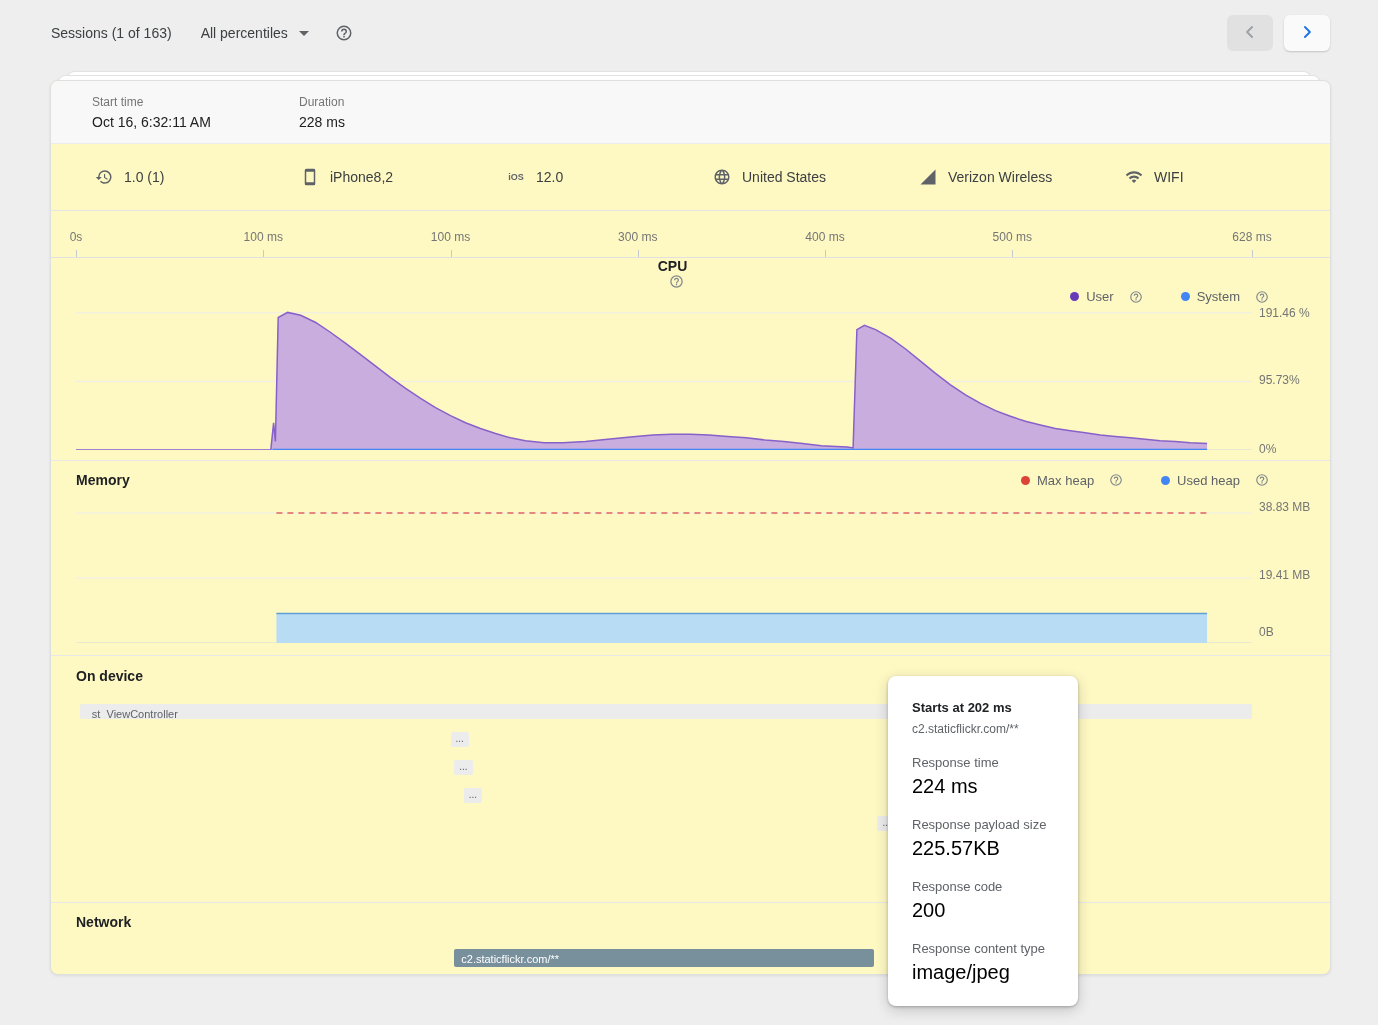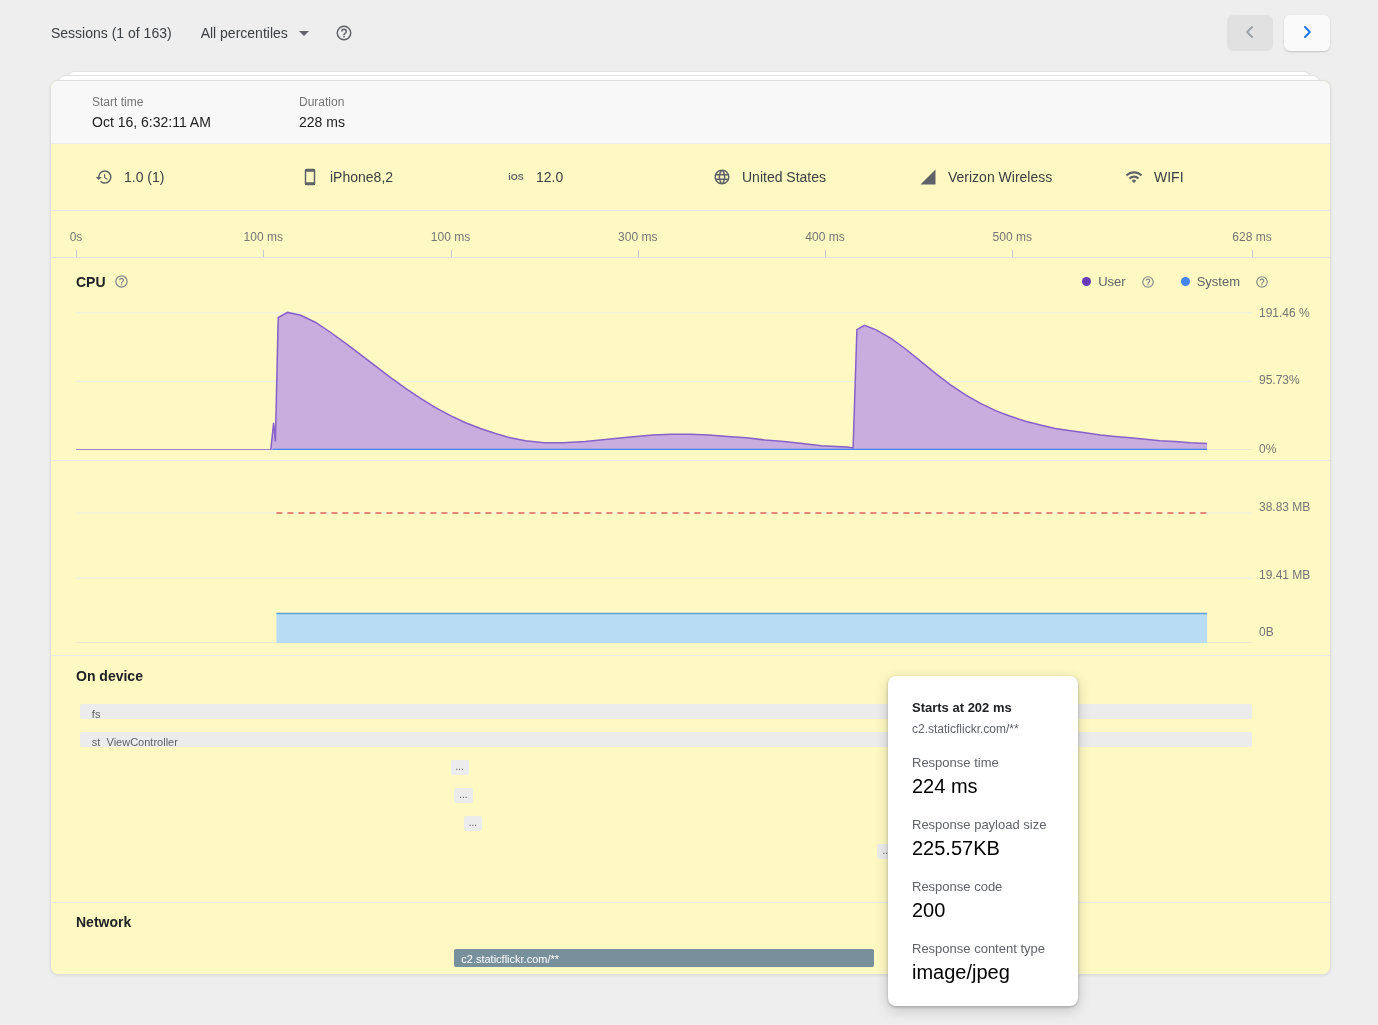--- a/index.html
+++ b/index.html
@@ -60,25 +60,25 @@
   .ruler-tick { position:absolute; bottom:0; width:0; height:100%; }
   .ruler-label { position:absolute; bottom:13px; left:0; transform:translateX(-50%);
                  white-space:nowrap; font-size:12px; color:#757575; }
   .ruler-mark { position:absolute; bottom:0; left:0; width:1px; height:7px; background:#c6cacd; }
 
   
   .chart-section { position:relative; border-bottom:1px solid #e8e8e8; }
   .chart-section.cpu { height:203px; }
   .chart-section.memory { height:195px; }
   .section-title-row { display:flex; align-items:center; padding:0 61px 0 25px; }
-  .cpu .section-title-row { height:47px; }
+  .cpu .section-title-row { height:47px;flex-direction:column; }
   .memory .section-title-row { height:38px; }
   .section-title { font-size:14px; font-weight:700; color:#202124; }
   .help-mini { margin-left:8px; display:inline-flex; cursor:pointer; }
-  .legend { margin-left:auto; display:flex; align-items:center; gap:26px; }
+  .legend { margin-left:auto; display:flex; align-items:center; gap:38px; }
   .legend-item { display:flex; align-items:center; gap:7px; font-size:13px;
                  color:#5f6368; cursor:pointer; }
   .legend-dot { width:9px; height:9px; border-radius:50%; display:inline-block; }
 
   .plot { position:absolute; left:25px; width:1176px; height:144px; }
   .cpu .plot { top:48px; } .memory .plot { top:38px; }
   .plot svg { width:1176px; height:144px; display:block; }
 
   .y-tick { position:absolute; left:1208px; width:56px; font-size:12px;
             color:#757575; line-height:15px; }
@@ -290,20 +290,43 @@
           <polyline points="0.0,144.0 194.8,144.0 197.6,116.8 199.4,135.4 202.2,11.5 211.6,6.4 224.7,9.3 239.7,16.5 254.7,26.5 269.7,37.3 284.6,48.7 299.6,60.2 314.6,71.6 329.6,82.4 344.6,92.4 359.5,101.7 374.5,109.6 389.5,116.8 404.5,122.5 419.5,127.5 434.4,131.8 449.4,134.7 468.2,136.8 486.9,136.8 509.4,135.4 531.8,133.3 554.3,131.1 576.8,129.0 595.5,128.2 614.2,128.2 632.9,129.0 651.7,130.4 670.4,131.8 689.1,134.0 707.8,135.4 726.6,137.6 745.3,139.7 760.3,140.4 771.5,141.1 777.1,141.9 780.9,23.6 788.4,19.3 799.6,23.6 814.6,32.2 829.6,43.0 844.5,55.2 859.5,67.3 874.5,78.8 889.5,88.8 904.5,97.4 919.5,104.6 934.4,110.3 949.4,115.3 964.4,118.9 979.4,122.5 994.4,124.7 1009.3,126.8 1024.3,129.0 1039.3,130.4 1054.3,131.8 1069.3,133.3 1084.2,134.7 1099.2,135.4 1114.2,136.8 1131.1,137.6" fill="none" stroke="#8860c9" stroke-width="1.5"></polyline>
           <polyline points="196.6,143.6 1131.1,143.6" fill="none" stroke="#4285f4" stroke-width="1.5"></polyline>
         </svg>
     </div>
     <div class="y-tick" style="top:48px">191.46 %</div>
     <div class="y-tick" style="top:115px">95.73%</div>
     <div class="y-tick" style="top:184px">0%</div>
   </section>
 
   <section class="chart-section memory">
+    <div class="section-title-row">
+      <span class="section-title">Memory</span>
+      <div class="legend">
+        <span class="legend-item">
+          <span class="legend-dot" style="background-color: rgb(219, 68, 55);"></span>
+          <span>Max heap</span>
+          <span class="help-mini">
+            <svg width="14" height="14" viewBox="0 0 24 24">
+                <path fill="#80868b" d="M11 18h2v-2h-2v2zm1-16A10 10 0 1 0 22 12 10 10 0 0 0 12 2zm0 18a8 8 0 1 1 8-8 8 8 0 0 1-8 8zm0-14a4 4 0 0 0-4 4h2a2 2 0 1 1 4 0c0 2-3 1.75-3 5h2c0-2.25 3-2.5 3-5a4 4 0 0 0-4-4z"></path>
+              </svg>
+          </span>
+        </span>
+        <span class="legend-item">
+          <span class="legend-dot" style="background-color: rgb(66, 133, 244);"></span>
+          <span>Used heap</span>
+          <span class="help-mini">
+            <svg width="14" height="14" viewBox="0 0 24 24">
+                <path fill="#80868b" d="M11 18h2v-2h-2v2zm1-16A10 10 0 1 0 22 12 10 10 0 0 0 12 2zm0 18a8 8 0 1 1 8-8 8 8 0 0 1-8 8zm0-14a4 4 0 0 0-4 4h2a2 2 0 1 1 4 0c0 2-3 1.75-3 5h2c0-2.25 3-2.5 3-5a4 4 0 0 0-4-4z"></path>
+              </svg>
+          </span>
+        </span>
+      </div>
+    </div>
     <div class="plot">
       <svg id="mem-svg" preserveAspectRatio="none" viewBox="0 0 1176 144">
           <line x1="0" x2="1176" y1="14.0" y2="14.0" stroke="#ededed" stroke-width="1"></line>
           <line x1="0" x2="1176" y1="79.0" y2="79.0" stroke="#ededed" stroke-width="1"></line>
           <line x1="0" x2="1176" y1="144.0" y2="144.0" stroke="#d6d8da" stroke-width="1"></line>
           <polygon points="200.4,144 200.4,114.5 1131.1,114.5 1131.1,144" fill="#b9dcf5"></polygon>
           <polyline points="200.4,114.5 1131.1,114.5" fill="none" stroke="#5f9fd6" stroke-width="1.5"></polyline>
           <polyline points="200.4,14.0 1131.1,14.0" fill="none" stroke="#e0655a" stroke-width="1.5" stroke-dasharray="6 5"></polyline>
         </svg>
     </div>
@@ -311,23 +334,20 @@
     <div class="y-tick" style="top:107px">19.41 MB</div>
     <div class="y-tick" style="top:164px">0B</div>
   </section>
 
   <section class="ondevice">
     <div class="section-title-row">
       <span class="section-title">On device</span>
     </div>
     <div class="ondevice-rows">
         <div class="trace-row">
-          <div class="trace-bar trace" style="width: 99.6815%; left: 0.318471%;"><span class="trace-label">_fs</span></div>
-        </div>
-        <div class="trace-row">
           <div class="trace-bar trace" style="width: 99.6815%; left: 0.318471%;"><span class="trace-label">_st_ViewController</span></div>
         </div>
         <div class="trace-row">
           <div class="trace-chip" style="left: 31.8471%;"><span class="trace-label">...</span></div>
         </div>
         <div class="trace-row">
           <div class="trace-chip" style="left: 32.1656%;"><span class="trace-label">...</span></div>
         </div>
         <div class="trace-row">
           <div class="trace-chip" style="left: 32.9618%;"><span class="trace-label">...</span></div>

